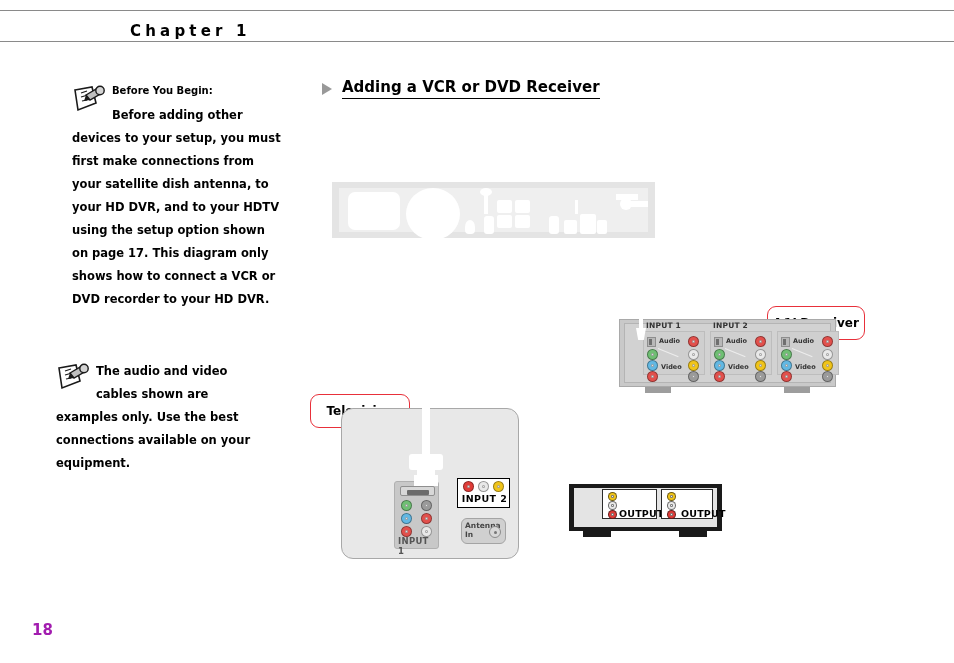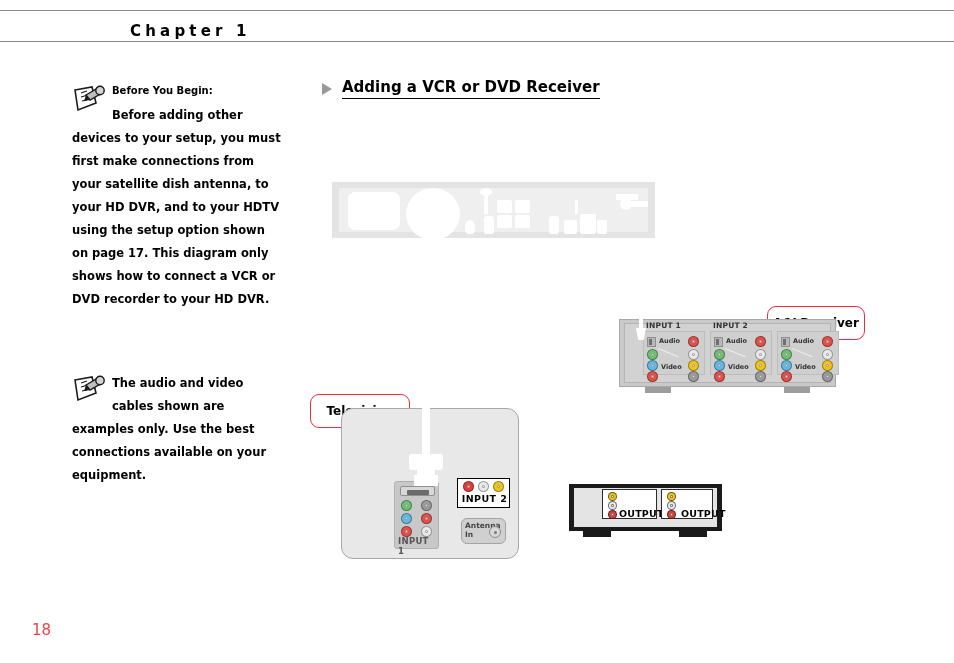--- a/index.html
+++ b/index.html
@@ -59,21 +59,21 @@
     box-sizing: border-box;
     padding-left: 3px;
   }
 
   
   .note {
     position: absolute;
     width: 212px;
   }
   #note-1 { left: 72px; top: 82px; }
-  #note-2 { left: 72px; top: 360px; margin-top: 12px; }
+  #note-2 { left: 56px; top: 360px; }
 
   .note-icon {
     float: left;
     width: 34px;
     height: 30px;
     margin-right: 6px;
     margin-top: 2px;
   }
   .note-title {
     font-size: 10px;
@@ -421,22 +421,22 @@
     background:rgba(255,255,255,0.95);
     border:0.6px solid rgba(0,0,0,0.5);
     box-sizing:border-box;
   }
 
   
   #page-number {
     position: absolute;
     left: 32px; top: 621px;
     font-size: 15px;
-    font-weight: normal;
-    color: #ef4444;
+    font-weight: bold;
+    color: #a21caf;
   }
 </style>
 </head>
 <body>
 
 <div id="header">
   <div id="header-rule-top"></div>
   <div id="header-rule-bottom"></div>
   <div id="chapter-label">Chapter 1</div>
 </div>

